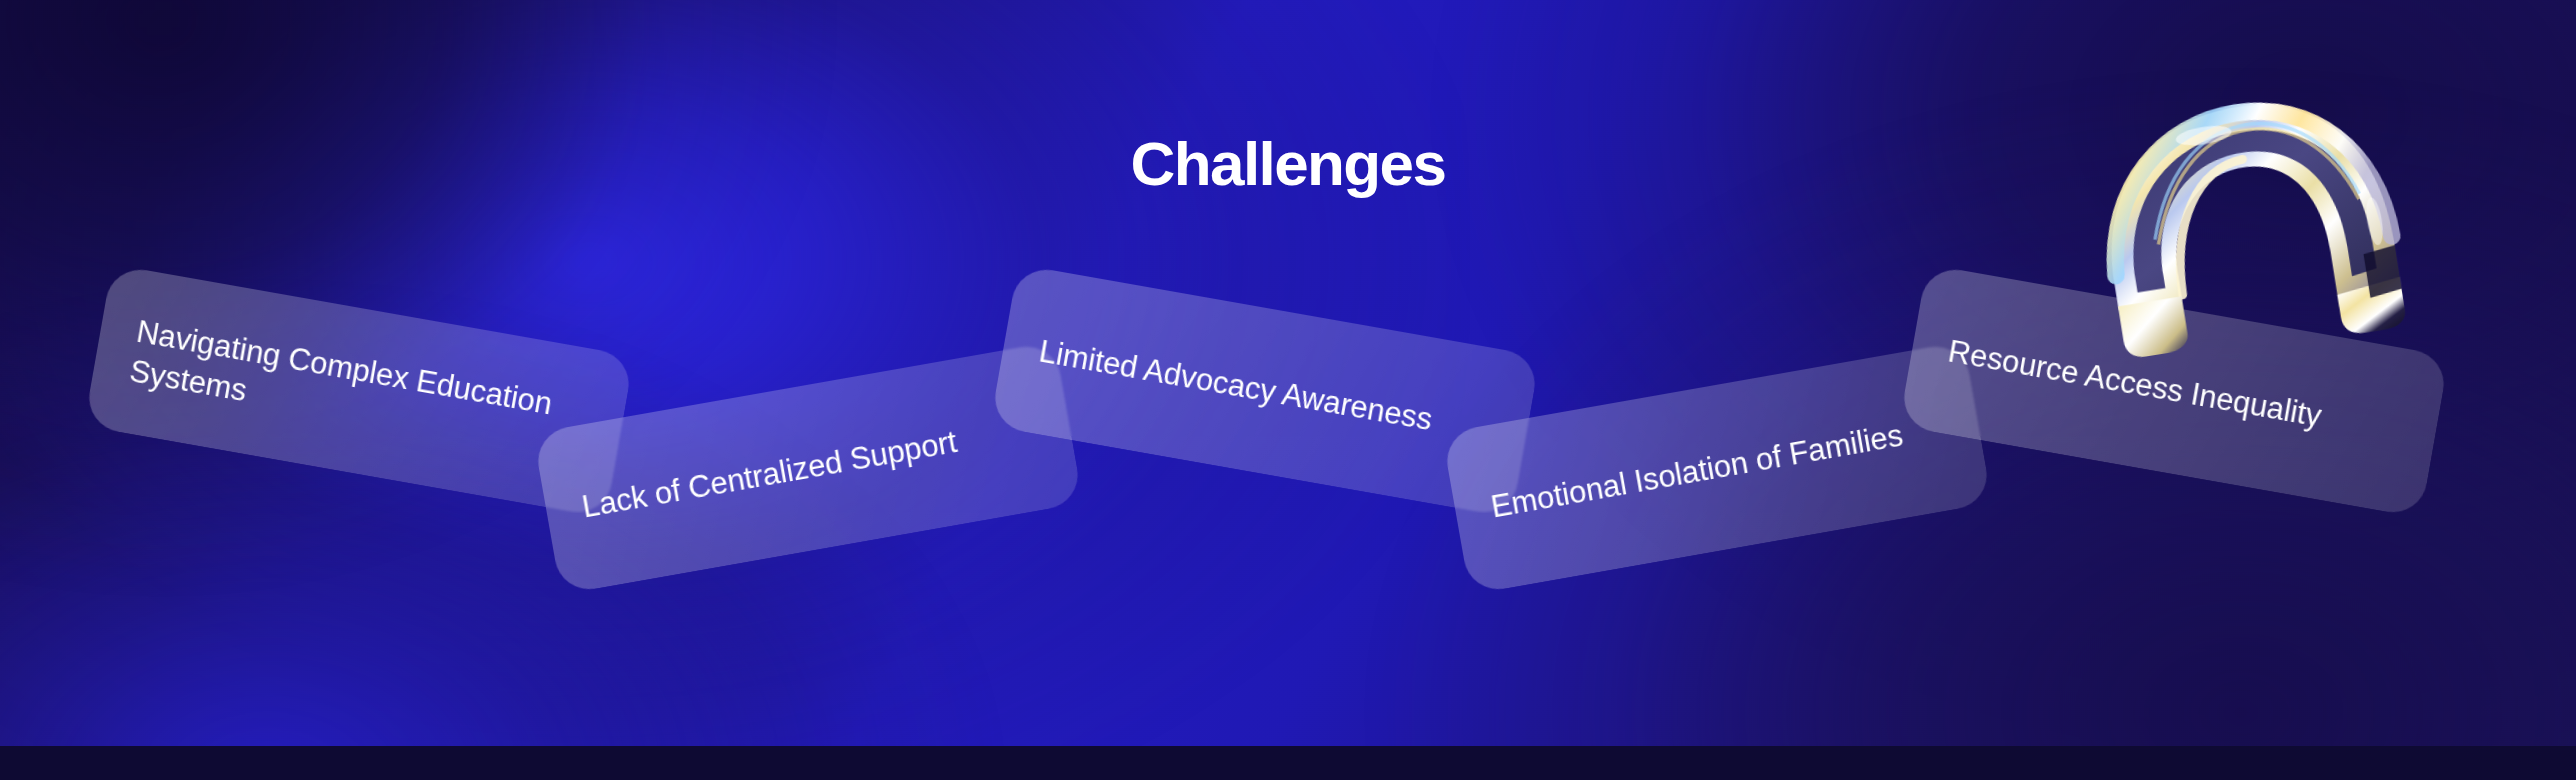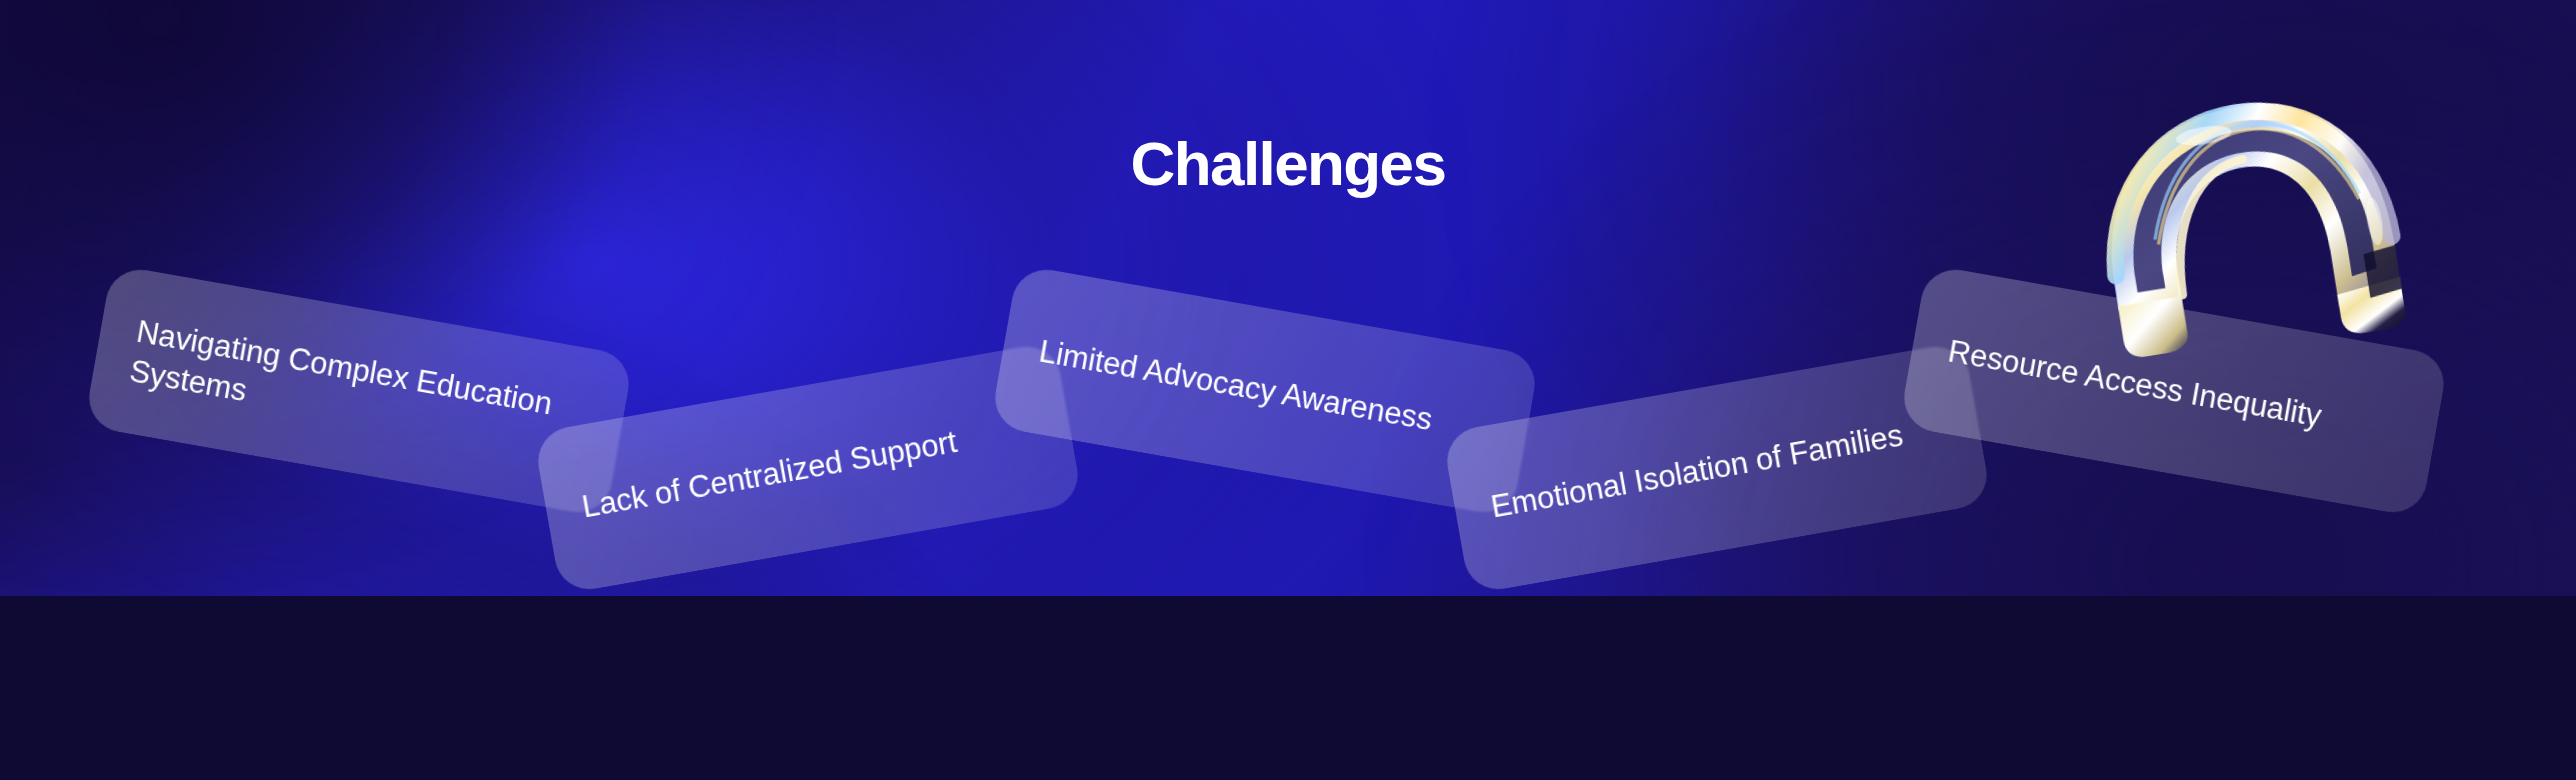--- a/index.html
+++ b/index.html
@@ -3,21 +3,21 @@
 <meta charset="utf-8">
 <style>
   html, body {
     margin: 0;
     padding: 0;
     background: #0e0a33;
   }
   #stage {
     position: relative;
     width: 2576px;
-    height: 596px;
+    height: 746px;
     overflow: hidden;
     font-family: "Liberation Sans", sans-serif;
     background: #d946ef;
   }
 
   
   .bg-base {
     position: absolute;
     inset: 0;
     background:

